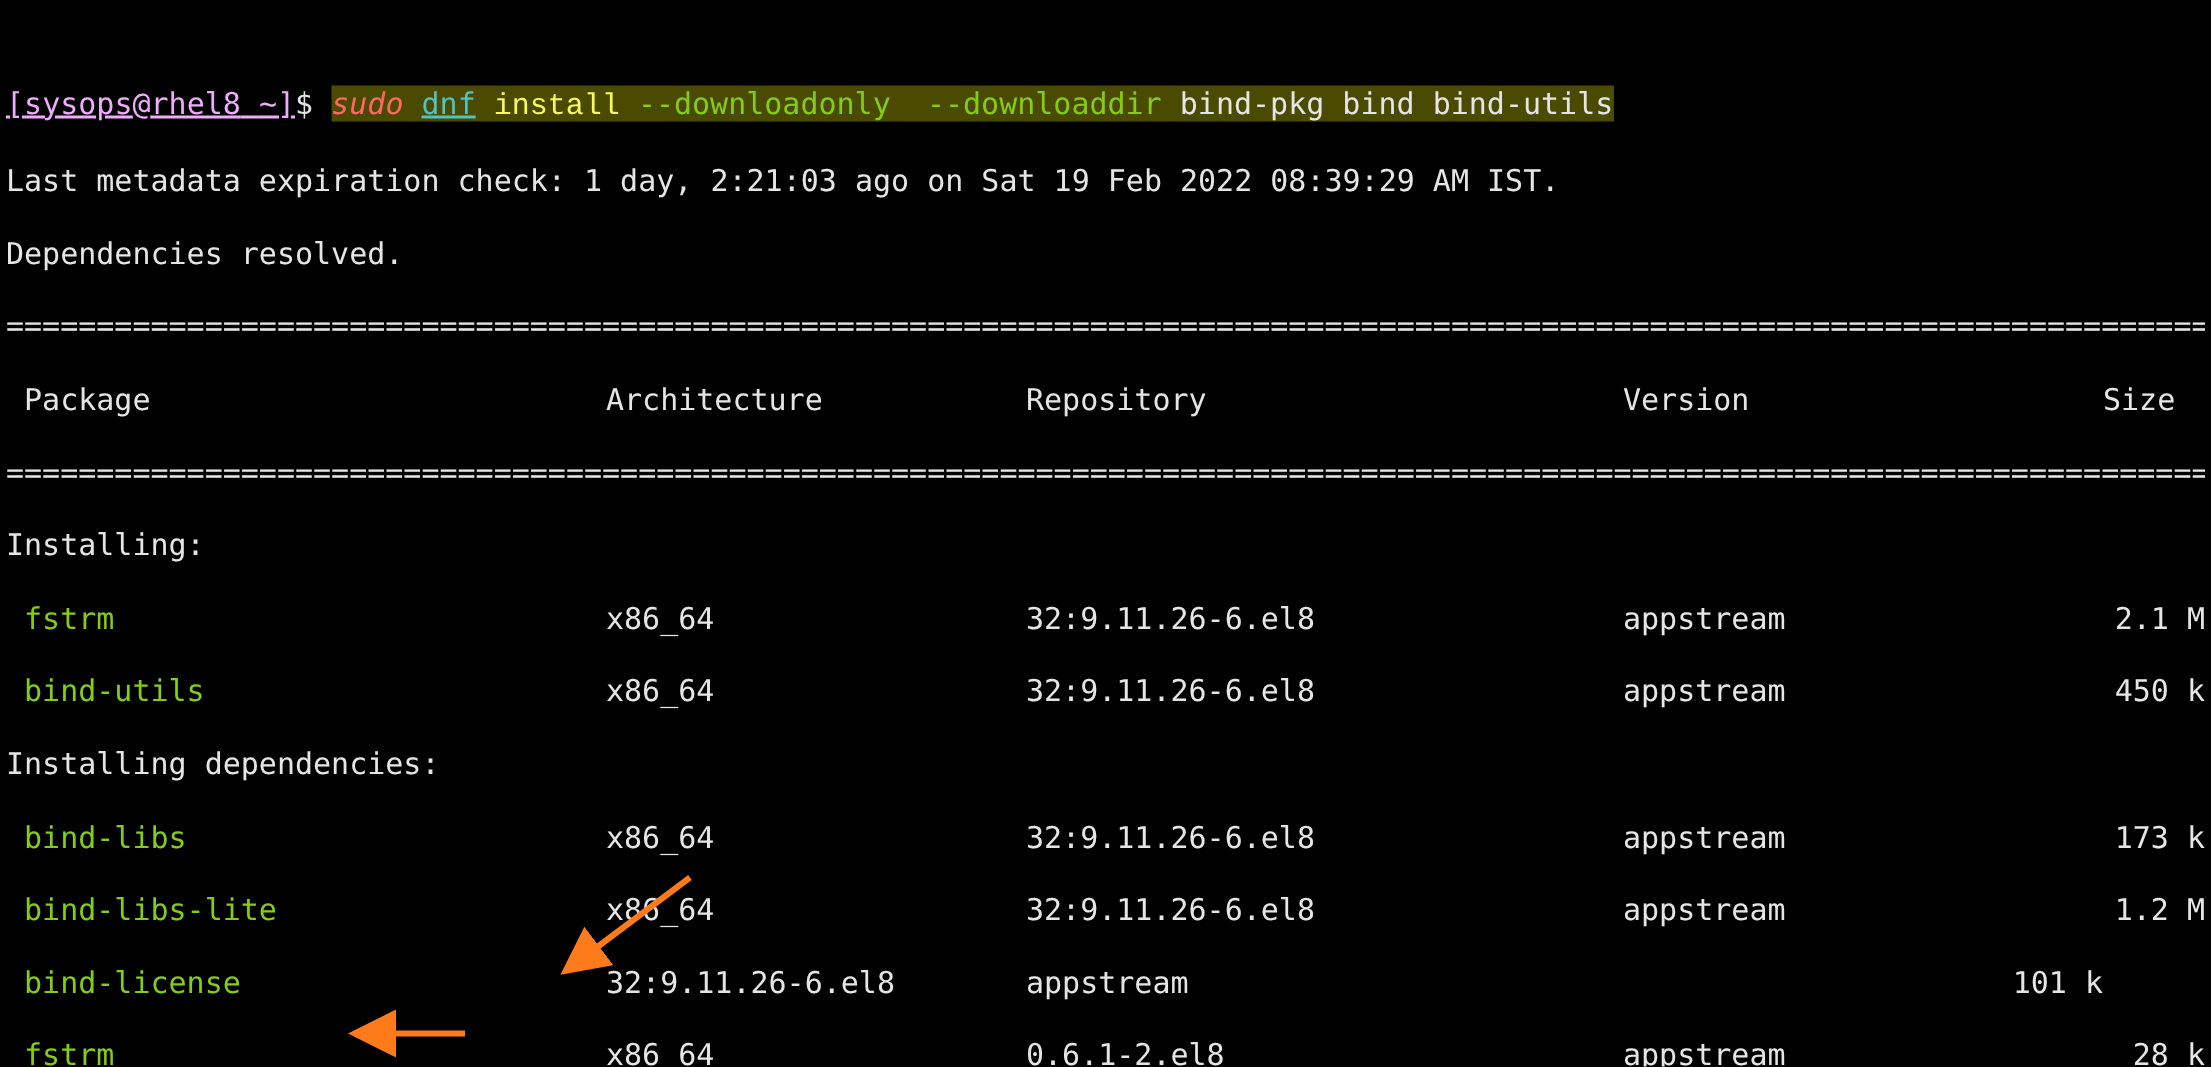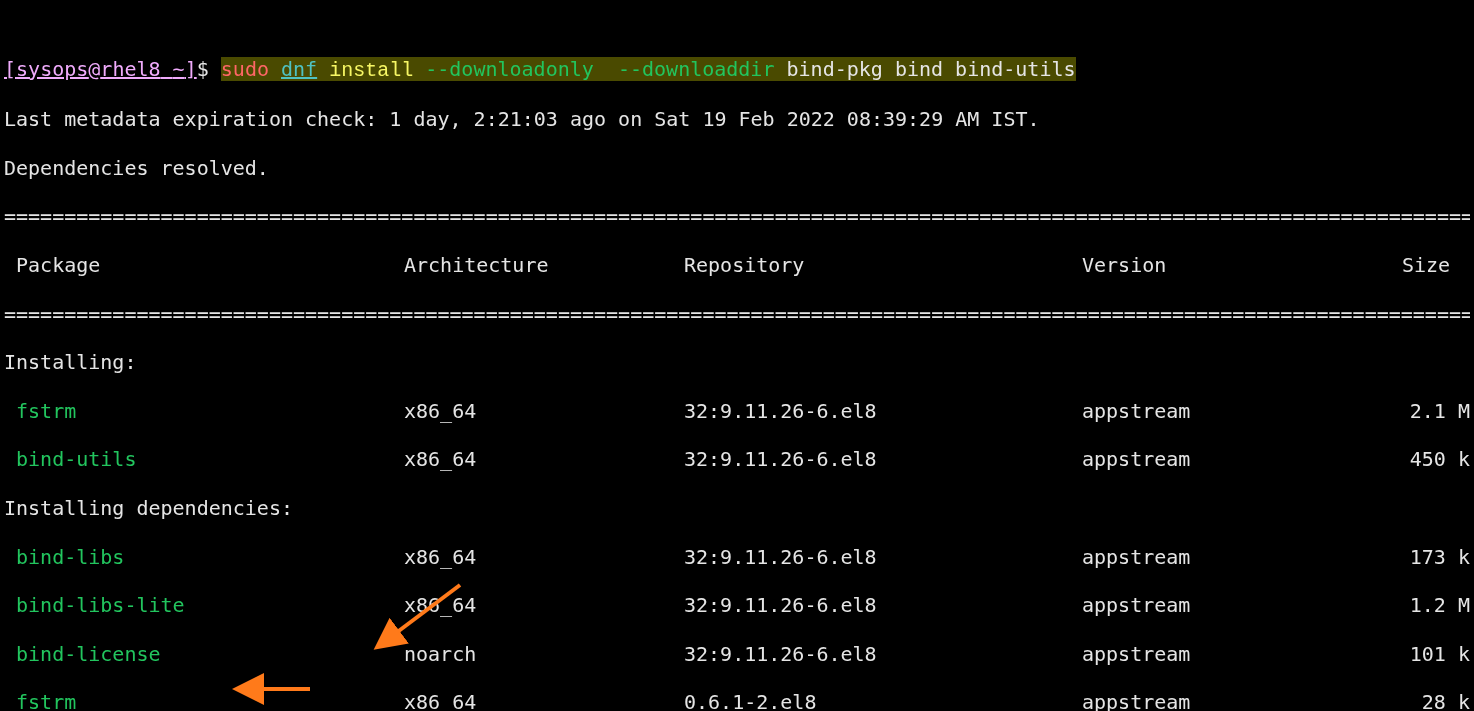--- a/index.html
+++ b/index.html
@@ -10,23 +10,23 @@
     line-height:24.3px;
     color:#e5e5e5;
     white-space:pre;
     letter-spacing:0;
     position:relative;
   }
   .term { padding:8px 4px 0 4px; }
   .prompt-user   { color:#f0abfc;text-decoration:underline; }
   .prompt-dollar { color:#e5e5e5; }
   .cmd-hl        { background:#4a4a00; }
-  .c-red    { color:#ff6666; }
+  .c-red    { color:#ff6666;font-style:italic; }
   .c-yellow { color:#f7f764;font-family:Liberation Mono, monospace; }
-  .c-cyan   { color:#22c55e; }
+  .c-cyan   { color:#84cc16; }
   .c-cyanu  { color:#4fc2c2; text-decoration:underline; }
   .row { display:block; }
   .hdr { display:grid; grid-template-columns:400px 280px 398px 320px 68px; }
   .hdr .sz { text-align:left; }
   .pkgrow { display:grid; grid-template-columns:400px 280px 398px 320px 68px; }
   .pkgrow .sz { text-align:right; }
   .rule { overflow:hidden; height:24.3px; color:#e5e5e5; }
   svg.arrow { position:absolute; overflow:visible; pointer-events:none; }
 </style>
 </head>
@@ -37,21 +37,21 @@
 <span class="row">Dependencies resolved.</span>
 <span class="row rule">============================================================================================================================================================================</span>
 <span class="hdr"><span> Package</span><span>Architecture</span><span>Repository</span><span>Version</span><span class="sz">Size</span></span>
 <span class="row rule">============================================================================================================================================================================</span>
 <span class="row">Installing:</span>
 <span class="pkgrow"><span class="c-cyan"> fstrm</span><span>x86_64</span><span>32:9.11.26-6.el8</span><span>appstream</span><span class="sz">2.1 M</span></span>
 <span class="pkgrow"><span class="c-cyan"> bind-utils</span><span>x86_64</span><span>32:9.11.26-6.el8</span><span>appstream</span><span class="sz">450 k</span></span>
 <span class="row">Installing dependencies:</span>
 <span class="pkgrow"><span class="c-cyan"> bind-libs</span><span>x86_64</span><span>32:9.11.26-6.el8</span><span>appstream</span><span class="sz">173 k</span></span>
 <span class="pkgrow"><span class="c-cyan"> bind-libs-lite</span><span>x86_64</span><span>32:9.11.26-6.el8</span><span>appstream</span><span class="sz">1.2 M</span></span>
-<span class="pkgrow"><span class="c-cyan"> bind-license</span><span>noarch</span><span>32:9.11.26-6.el8</span><span>appstream</span><span class="sz">101 k</span></span>
+<span class="pkgrow"><span class="c-cyan"> bind-license</span><span>32:9.11.26-6.el8</span><span>appstream</span><span class="sz">101 k</span></span>
 <span class="pkgrow"><span class="c-cyan"> fstrm</span><span>x86_64</span><span>0.6.1-2.el8</span><span>appstream</span><span class="sz">28 k</span></span>
 
 
 
 
 
 
 
 
 

